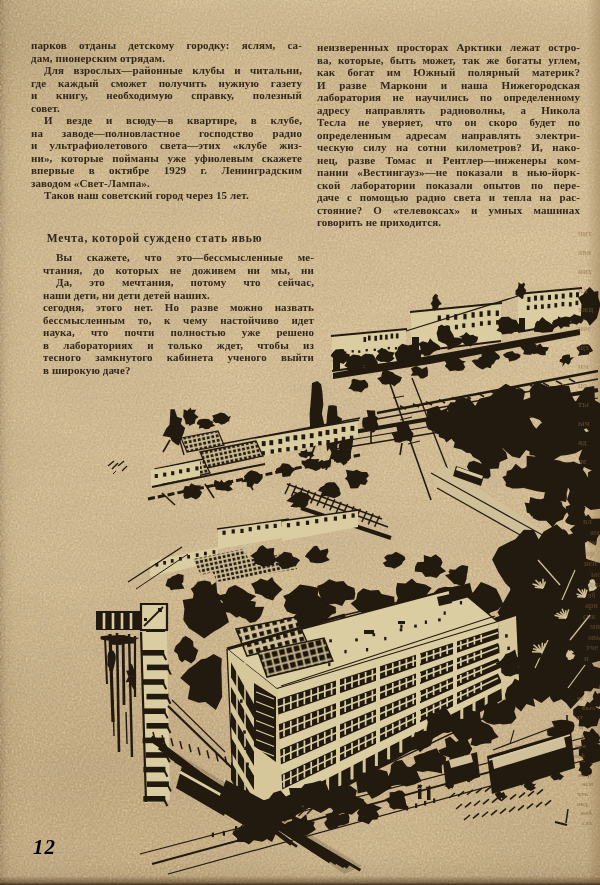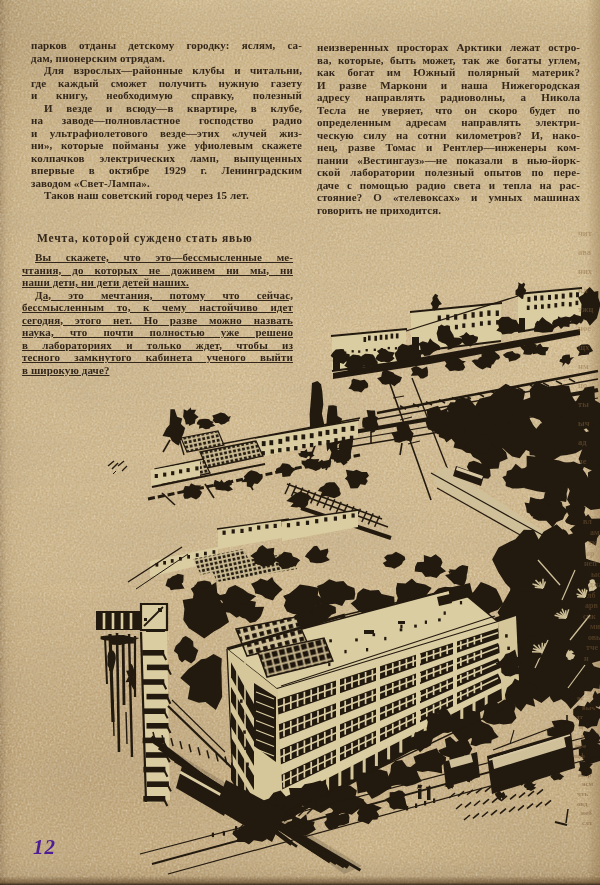--- a/index.html
+++ b/index.html
@@ -51,63 +51,64 @@
 </svg>
 
 <div style="position:absolute;right:0;top:0;width:14px;height:885px;background:linear-gradient(270deg,rgba(130,100,60,.35),rgba(130,100,60,0));"></div>
 
 <div class="col" style="left:31px;top:39px;width:271px;">
   <div class="ln">парков отданы детскому городку: яслям, са-</div>
   <div class="ln lft">дам, пионерским отрядам.</div>
   <div class="ln ind">Для взрослых—районные клубы и читальни,</div>
   <div class="ln">где каждый сможет получить нужную газету</div>
   <div class="ln">и книгу, необходимую справку, полезный</div>
+  <div class="ln lft">совет.</div>
   <div class="ln ind">И везде и всюду—в квартире, в клубе,</div>
   <div class="ln">на заводе—полновластное господство радио</div>
-  <div class="ln">и ультрафиолетового везде—этих «лучей жиз-</div>
+  <div class="ln">и ультрафиолетового света—этих «клубе жиз-</div>
   <div class="ln">ни», которые пойманы уже уфиолевым скажете</div>
-  <div class="ln">колпачков электрических ламп, выпущенных</div>
   <div class="ln">впервые в октябре 1929 г. Ленинградским</div>
   <div class="ln lft">заводом «Свет-Лампа».</div>
   <div class="ln lft ind">Таков наш советский город через 15 лет.</div>
 </div>
 
-<div class="col" style="left:37px;top:232px;width:271px;text-align:left;font-size:11.5px;letter-spacing:.85px;">Мечта, которой суждено стать явью</div>
-
-<div class="col" style="left:22px;top:251px;width:271px;text-decoration:underline;">
+<div class="col" style="left:19px;top:232px;width:271px;text-align:center;font-size:11.5px;letter-spacing:.85px;">Мечта, которой суждено стать явью</div>
+
+<div class="col" style="left:43px;top:251px;width:271px;">
   <div class="ln ind">Вы скажете, что это—бессмысленные ме-</div>
   <div class="ln">чтания, до которых не доживем ни мы, ни</div>
+  <div class="ln ind">Да, это мечтания, потому что сейчас,</div>
   <div class="ln lft">наши дети, ни дети детей наших.</div>
-  <div class="ln ind">Да, это мечтания, потому что сейчас,</div>
+  <div class="ln">сегодня, этого нет. Но разве можно назвать</div>
   <div class="ln">бессмысленным то, к чему настойчиво идет</div>
-  <div class="ln">сегодня, этого нет. Но разве можно назвать</div>
   <div class="ln">наука, что почти полностью уже решено</div>
   <div class="ln">в лабораториях и только ждет, чтобы из</div>
   <div class="ln">тесного замкнутого кабинета ученого выйти</div>
   <div class="ln lft">в широкую даче?</div>
 </div>
 
 <div class="col" style="left:317px;top:41px;width:263px;">
   <div class="ln">неизверенных просторах Арктики лежат остро-</div>
   <div class="ln">ва, которые, быть может, так же богаты углем,</div>
   <div class="ln">как богат им Южный полярный материк?</div>
   <div class="ln">И разве Маркони и наша Нижегородская</div>
+  <div class="ln">лаборатория не научились по определенному</div>
   <div class="ln">адресу направлять радиоволны, а Никола</div>
   <div class="ln">Тесла не уверяет, что он скоро будет по</div>
   <div class="ln">определенным адресам направлять электри-</div>
   <div class="ln">ческую силу на сотни километров? И, нако-</div>
   <div class="ln">нец, разве Томас и Рентлер—инженеры ком-</div>
   <div class="ln">пании «Вестингауз»—не показали в нью-йорк-</div>
-  <div class="ln">ской лаборатории полезный опытов по пере-</div>
+  <div class="ln">ской лаборатории показали опытов по пере-</div>
   <div class="ln">даче с помощью радио света и тепла на рас-</div>
   <div class="ln">стояние? О «телевоксах» и умных машинах</div>
   <div class="ln lft">говорить не приходится.</div>
 </div>
 
-<div style="position:absolute;left:33px;top:835px;font:italic 700 21px 'Liberation Serif',serif;color:#4c1d95;letter-spacing:1px;">12</div>
+<div style="position:absolute;left:33px;top:835px;font:italic 700 21px 'Liberation Serif',serif;color:#000000;letter-spacing:1px;">12</div>
 
 <svg width="600" height="885" viewBox="0 0 600 885" style="position:absolute;left:0;top:0" fill="none">
 <defs>
 <pattern id="hd" width="4.6" height="4.6" patternUnits="userSpaceOnUse" patternTransform="rotate(-12)">
         <rect width="4.6" height="4.6" fill="#cbbb93"></rect>
         <rect width="2.8" height="2.8" x="0.8" y="0.8" fill="#241b10"></rect>
       </pattern>
 <pattern id="sp" width="7.5" height="7.5" patternUnits="userSpaceOnUse" patternTransform="rotate(-14)">
         <rect width="7.5" height="7.5" fill="#cfc098"></rect>
         <rect width="4.4" height="4.4" x="1" y="1" fill="#1d150c"></rect>

